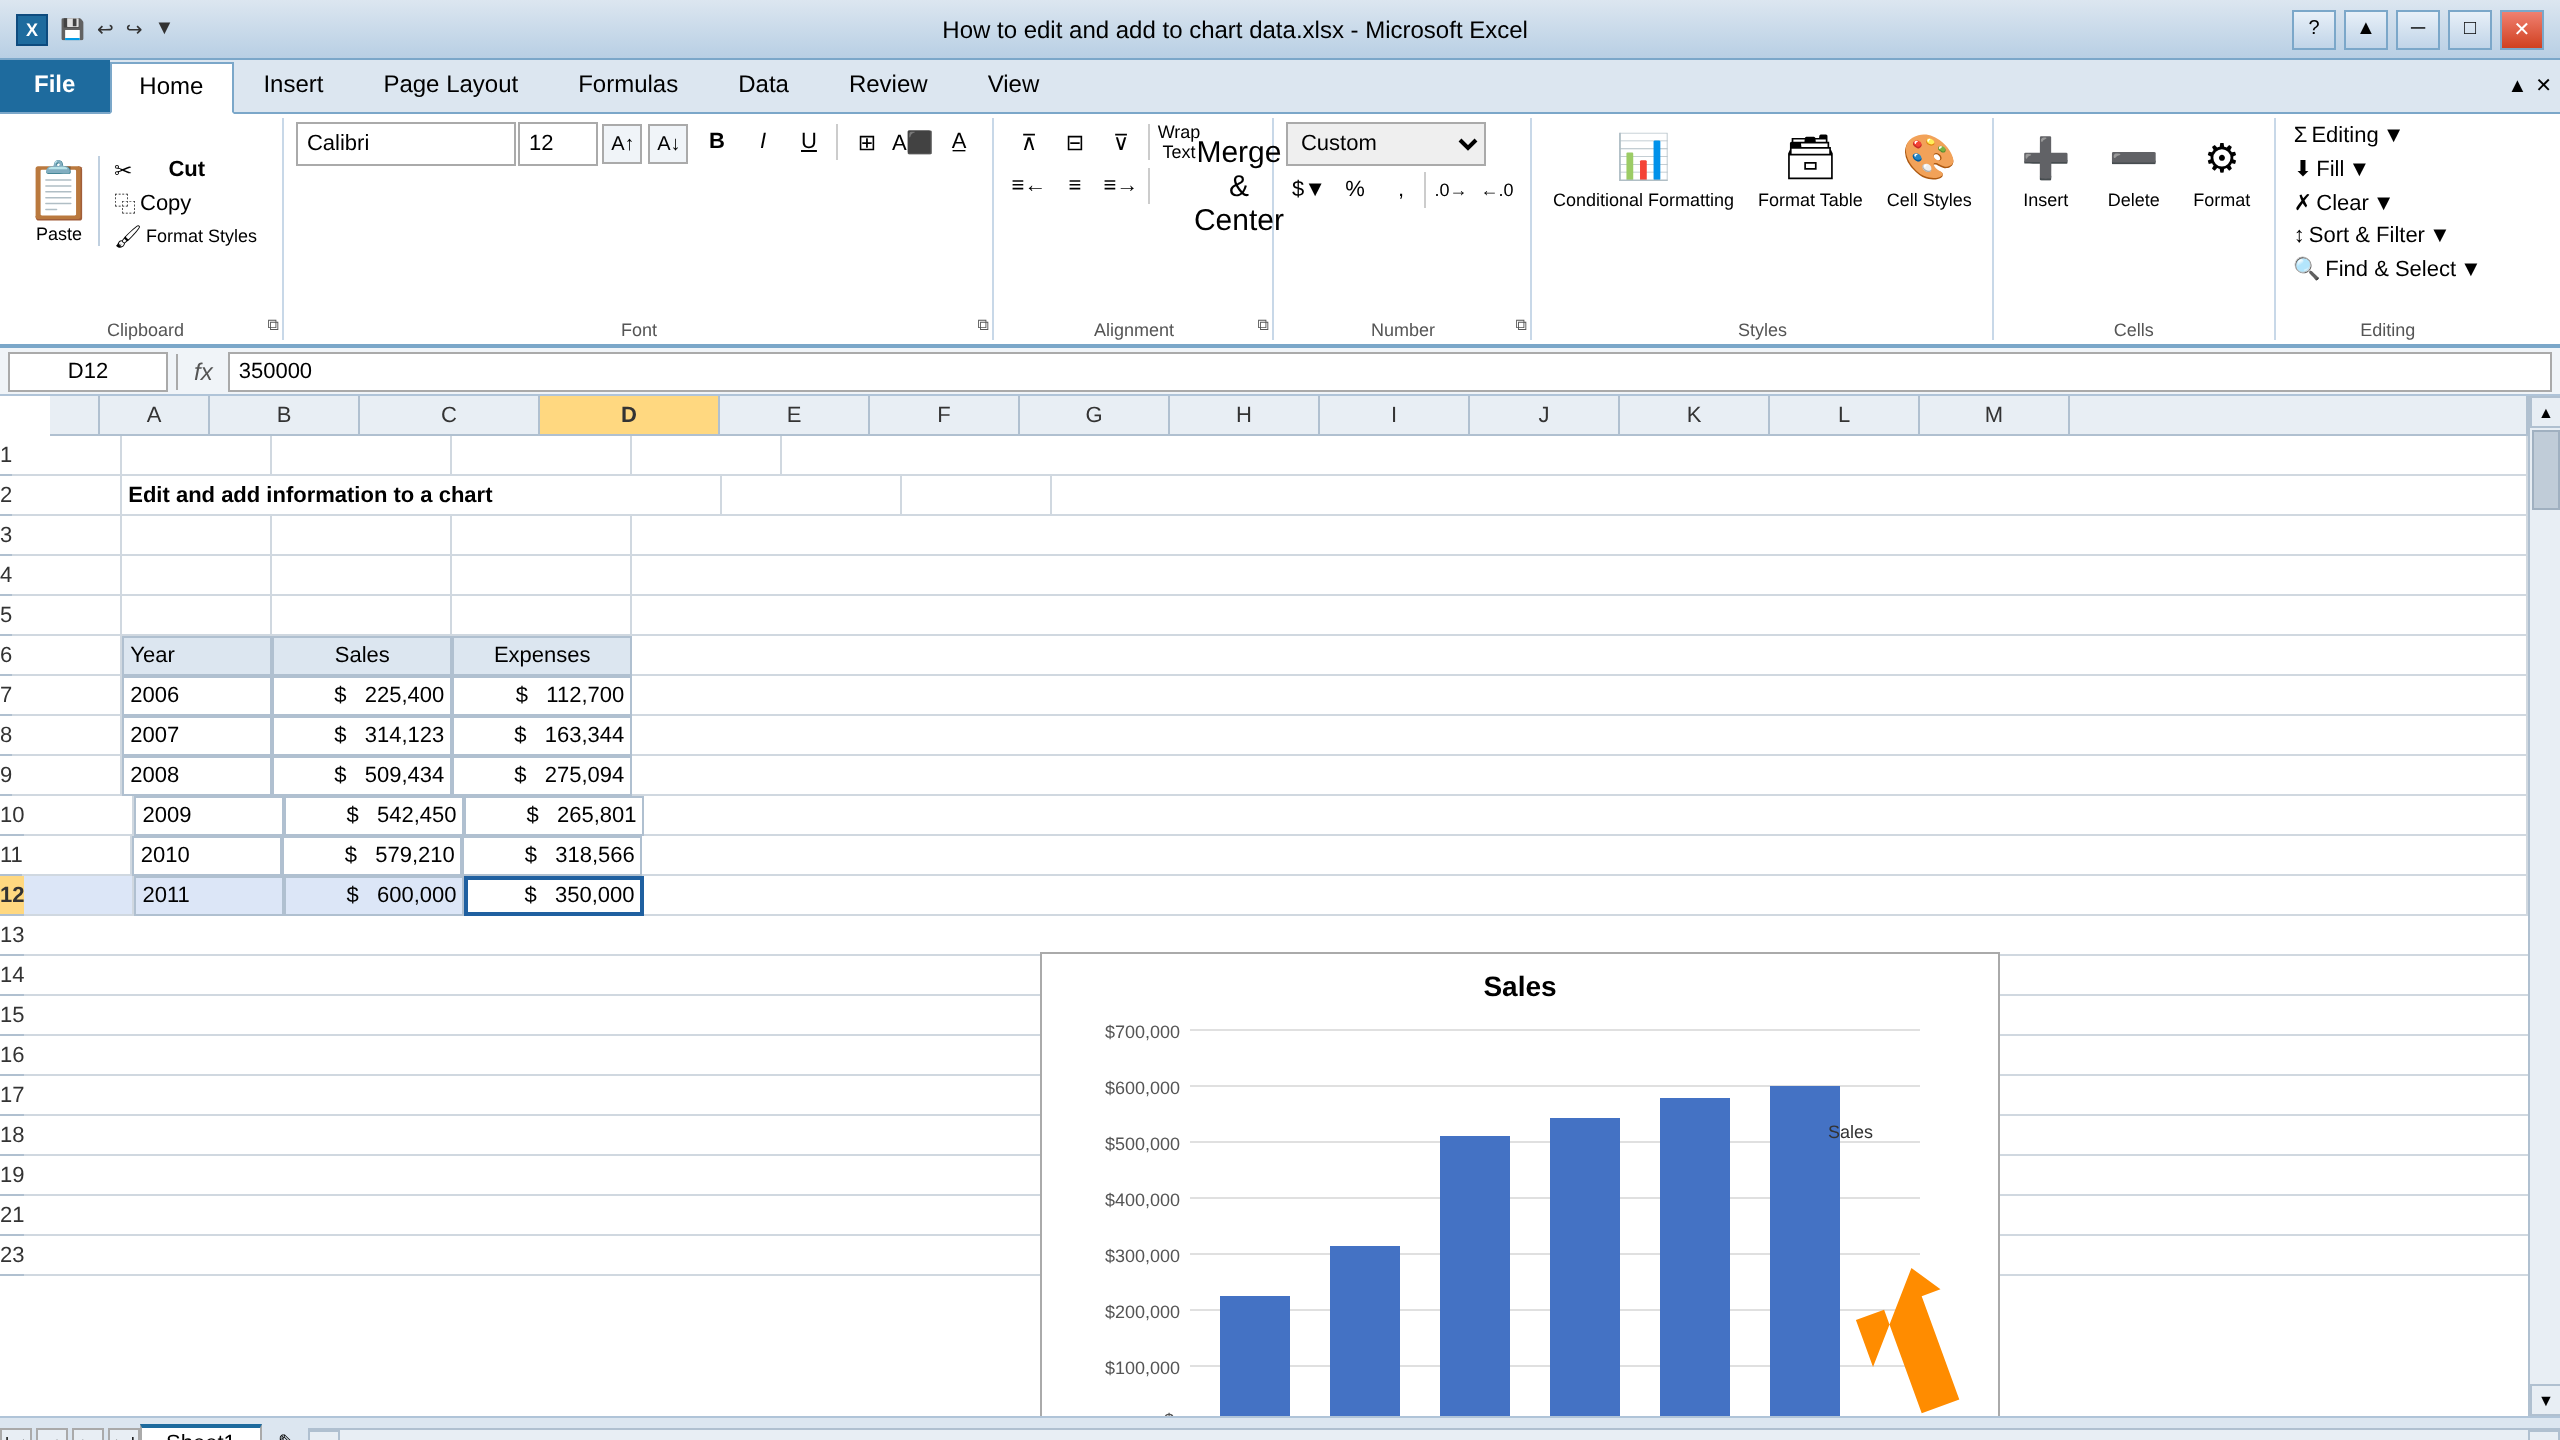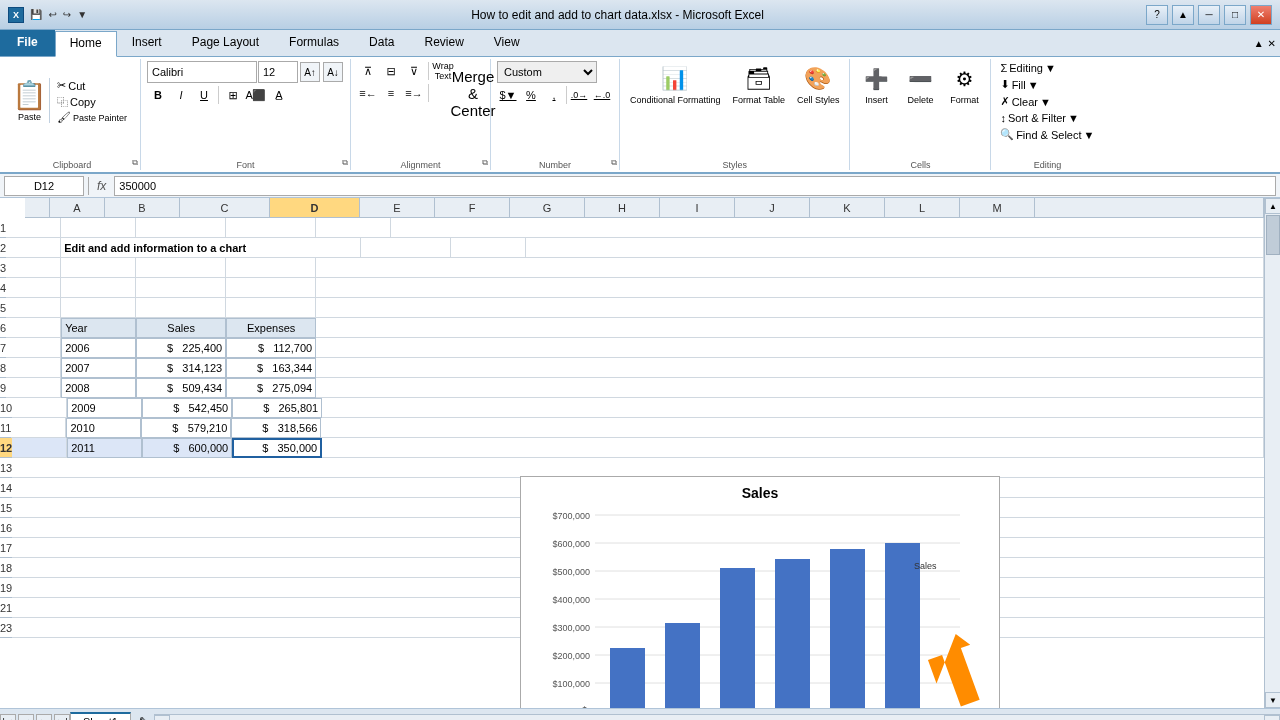--- a/index.html
+++ b/index.html
@@ -275,39 +275,39 @@
     <div class="ribbon-group" style="flex-direction:row; padding-bottom:14px;">
       <div class="ribbon-group-content">
         <div style="display:flex; flex-direction:row; align-items:stretch;">
           <div class="paste-btn">
             <div class="paste-icon">📋</div>
             <div class="paste-label">Paste</div>
           </div>
           <div class="clipboard-small">
             <div class="ribbon-btn-small">
               <span>✂</span>
-              <span style="margin-left:2px;">Cut</span>
+              <span style="margin-left:18px;font-weight:bold;">Cut</span>
             </div>
             <div class="ribbon-btn-small">
               <span>⿻</span>
               <span style="margin-left:2px;">Copy</span>
             </div>
             <div class="ribbon-btn-small">
               <span>🖌</span>
-              <span style="margin-left:2px; font-size:9px;">Paste Painter</span>
+              <span style="margin-left:2px; font-size:9px;">Format Styles</span>
             </div>
           </div>
         </div>
       </div>
       <div class="ribbon-group-label">Clipboard</div>
       <span style="position:absolute; bottom:2px; right:2px; font-size:8px; color:#555;">⧉</span>
     </div>
 
     <div class="ribbon-group" style="padding-bottom:14px; min-width:160px;">
-      <div class="ribbon-group-content" style="flex-direction:column; gap:2px;">
+      <div class="ribbon-group-content" style="flex-direction:row; gap:2px;justify-content:flex-end;">
         <div class="format-row">
           <input type="text" class="font-name-box" value="Calibri" style="">
           <input type="text" class="font-size-box" value="12" style="">
           <button class="font-btn">A↑</button>
           <button class="font-btn">A↓</button>
         </div>
         <div class="format-row">
           <button class="format-btn bold">B</button>
           <button class="format-btn italic">I</button>
           <button class="format-btn underline">U</button>
@@ -336,21 +336,21 @@
           <button class="format-btn">≡→</button>
           <span style="width:1px; height:18px; background:#ccc; margin:0 2px;"></span>
           <button class="format-btn" style="font-size:15px;margin-left:30px;">Merge &amp; Center</button>
         </div>
       </div>
       <div class="ribbon-group-label">Alignment</div>
       <span style="position:absolute; bottom:2px; right:2px; font-size:8px; color:#555;">⧉</span>
     </div>
 
     <div class="ribbon-group" style="padding-bottom:14px; min-width:110px;">
-      <div class="ribbon-group-content" style="flex-direction:column; gap:2px;text-decoration:underline;">
+      <div class="ribbon-group-content" style="flex-direction:column; gap:2px;">
         <div>
           <select class="number-format-select">
             <option>Custom</option>
             <option>General</option>
             <option>Number</option>
             <option>Currency</option>
             <option>Accounting</option>
             <option>Date</option>
             <option>Percentage</option>
           </select>

